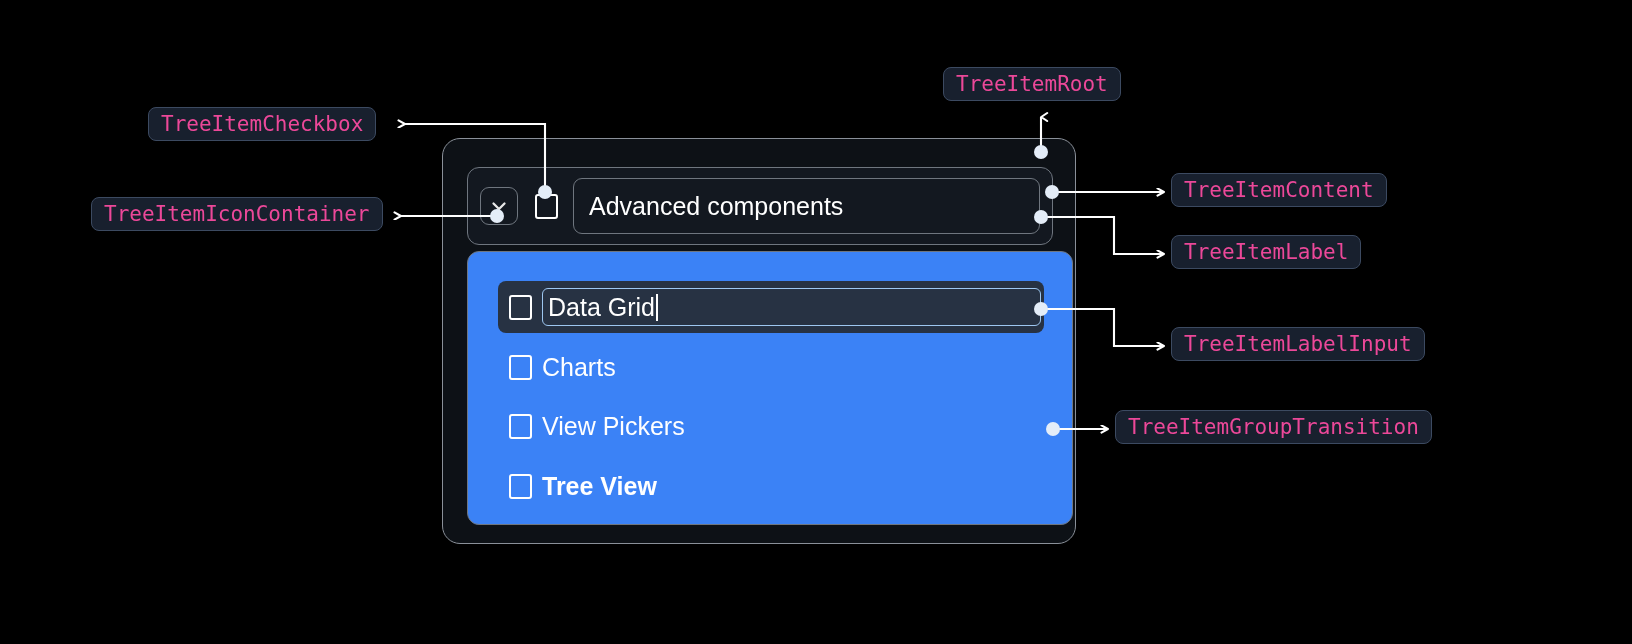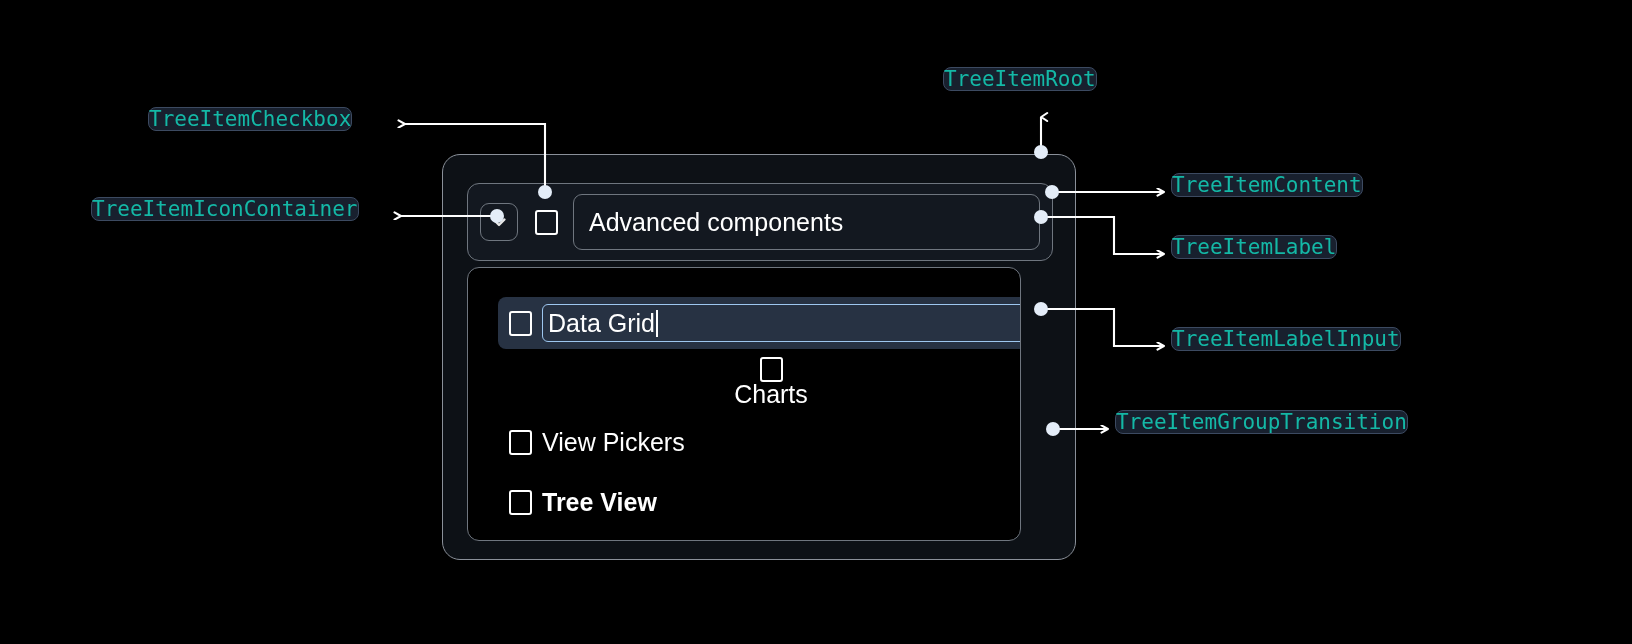--- a/index.html
+++ b/index.html
@@ -37,34 +37,34 @@
   .chip {
     position: absolute;
     z-index: 6;
     box-sizing: border-box;
     display: flex;
     align-items: center;
     justify-content: center;
     background: #18202e;
     border: 1px solid #3c4a61;
     border-radius: 8px;
-    color: #14b8a6;
+    color: #ec4899;
     font-family: "DejaVu Sans Mono", "Liberation Mono", monospace;
     font-size: 21px;
     letter-spacing: 0px;
-    height: 24px;
-    padding: 0 0;
+    height: 34px;
+    padding: 0 12px;
     white-space: nowrap;
   }
 
   
   #tree-root {
     position: absolute;
     left: 442px;
-    top: 154px;
+    top: 138px;
     width: 634px;
     height: 406px;
     box-sizing: border-box;
     background: #0d1116;
     border: 1.3px solid #8a9099;
     border-radius: 18px;
     z-index: 2;
   }
 
   #tree-content {
@@ -124,24 +124,24 @@
     align-items: center;
     padding-left: 15px;
     color: #ffffff;
     font-size: 25px;
   }
 
   #group-transition {
     position: absolute;
     left: 24px;
     top: 112px;
-    width: 554px;
+    width: 606px;
     height: 274px;
     box-sizing: border-box;
-    background: #000000;
+    background: #3b82f6;
     border: 1.3px solid #6f767f;
     border-radius: 12px;
     overflow: hidden;
   }
 
   .child-row {
     position: absolute;
     left: 30px;
     width: 546px;
     height: 52px;
@@ -288,21 +288,21 @@
       <div class="child-row selected" style="top:29px;">
         <span class="cb-slot">
           <span class="cb-box"></span>
         </span>
         <span id="label-input">
           <span>Data Grid</span>
           <span class="caret"></span>
         </span>
       </div>
 
-      <div class="child-row" style="top:89px;flex-direction:column;">
+      <div class="child-row" style="top:89px;">
         <span class="cb-slot">
           <span class="cb-box"></span>
         </span>
         <span class="child-text">Charts</span>
       </div>
 
       <div class="child-row" style="top:148px;">
         <span class="cb-slot">
           <span class="cb-box"></span>
         </span>

